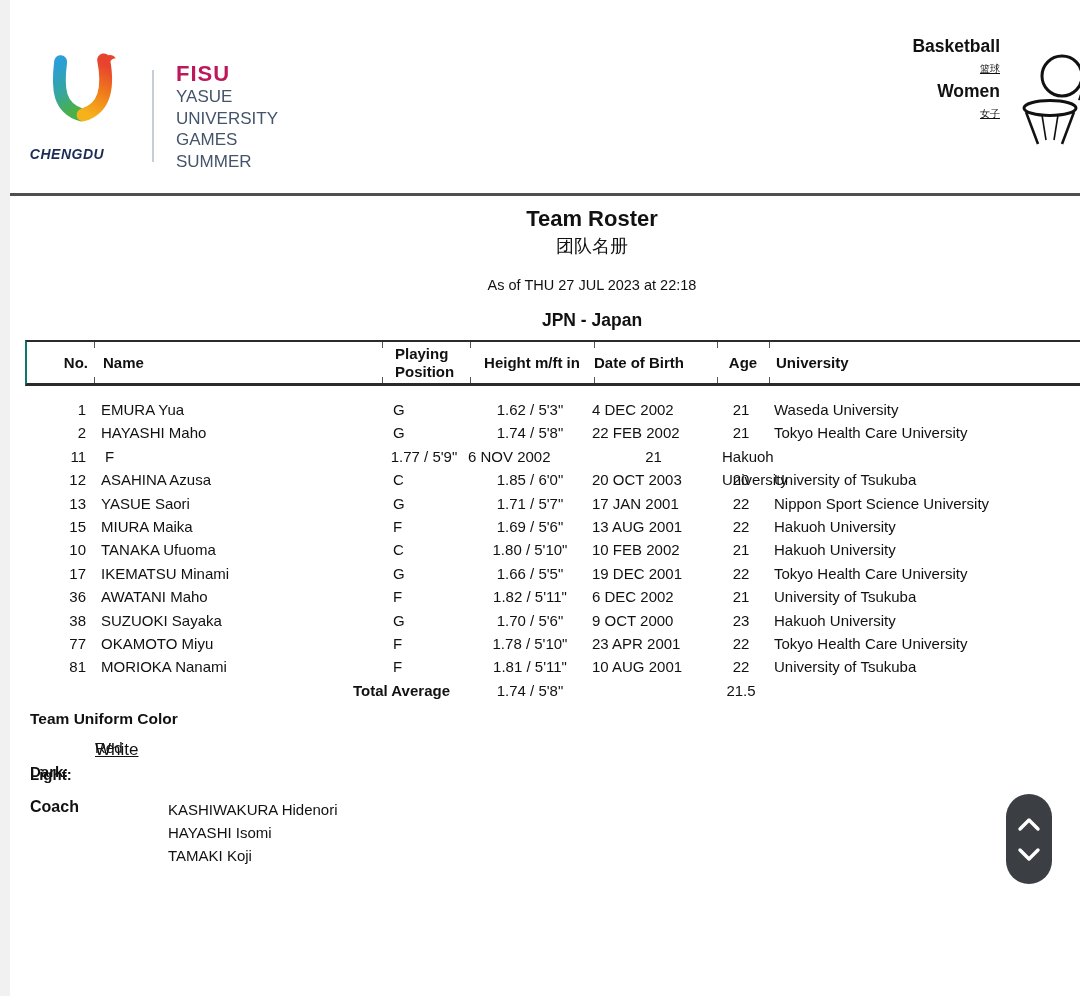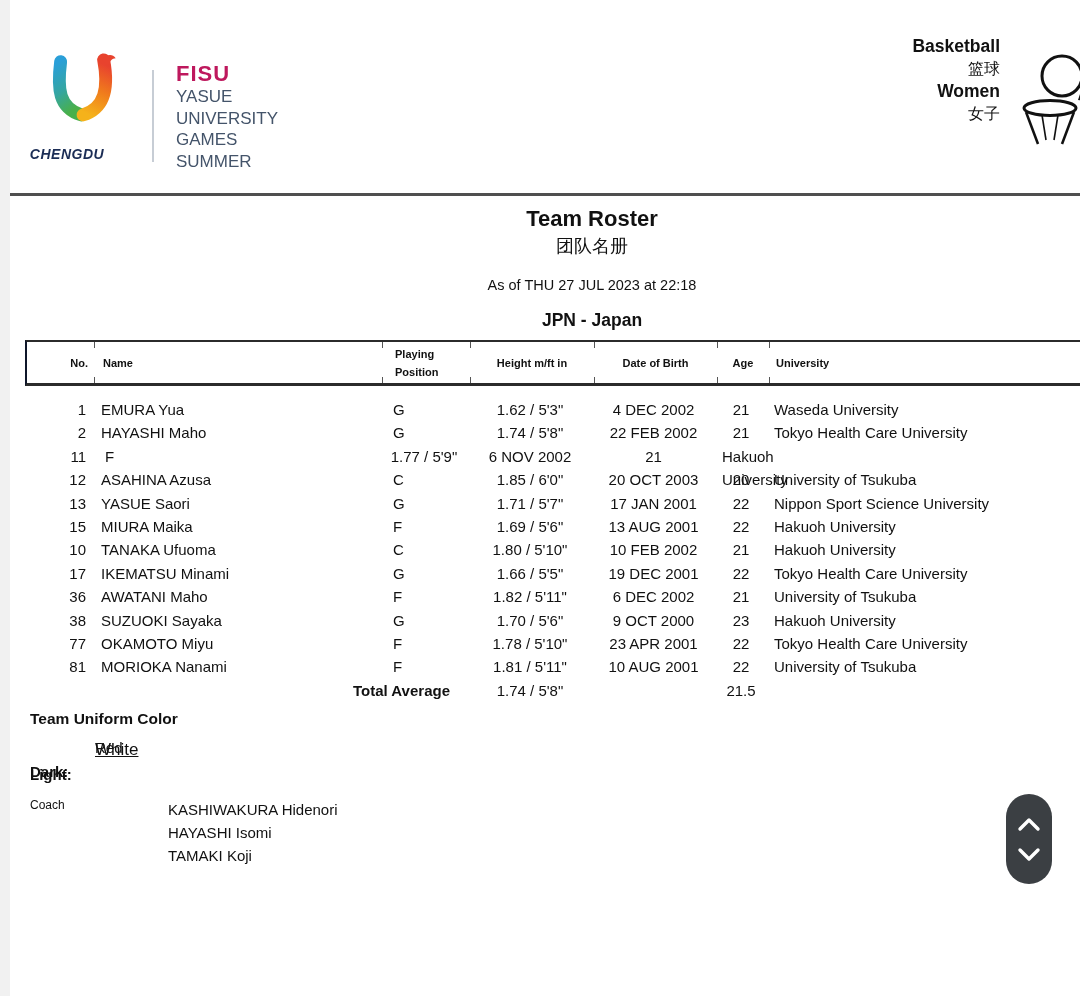--- a/index.html
+++ b/index.html
@@ -14,60 +14,60 @@
   
   .chengdu-logo { position:absolute; left:40px; top:52px; width:86px; height:88px; }
   .chengdu-label { position:absolute; left:12px; top:146px; width:110px; text-align:center;
     font-size:14px; font-weight:bold; font-style:italic; letter-spacing:.5px; color:#1b2d55; }
   .v-divider { position:absolute; left:152px; top:70px; width:2px; height:92px; background:#c7cdd5; }
   .fisu-block { position:absolute; left:176px; top:62px; }
   .fisu-wordmark { font-size:22px; font-weight:bold; letter-spacing:1px; color:#be185d; line-height:24px; }
   .fisu-line { font-size:17px; color:#44546a; line-height:21.5px; }
   .sport-block { position:absolute; left:760px; top:35px; width:240px; text-align:right; }
   .sport-en, .gender-en { font-size:17.5px; font-weight:bold; line-height:23px; color:#111; }
-  .sport-zh, .gender-zh { font-size:16px; line-height:22px; color:#111; }
+  .sport-zh, .gender-zh { font-size:10px; line-height:22px; color:#111;text-decoration:underline; }
   .bball-icon { position:absolute; left:1022px; top:48px; width:70px; height:112px; }
 
   .top-rule { position:absolute; left:10px; top:193px; width:1070px; height:3px; background:#4f4f4f; }
 
   
   .title-block { position:absolute; left:104px; top:206px; width:976px; text-align:center; }
   .title-main { font-size:22px; font-weight:bold; line-height:26px; }
   .title-zh { font-size:18px; line-height:24px; margin-top:2px; }
   .title-asof { font-size:14.5px; line-height:18px; margin-top:18px; }
   .title-team { font-size:17.5px; font-weight:bold; line-height:20px; margin-top:16px; }
 
   
   .roster { position:absolute; left:25px; top:340px; width:1055px; }
   .cols { display:grid; grid-template-columns:67px 288px 88px 124px 123px 52px auto; }
   .thead {
     height:41px; border-top:2px solid #2b2b2b; border-bottom:3px solid #2b2b2b;
-    border-left:2px solid #0f172a; font-weight:bold; font-size:11px;
+    border-left:2px solid #0f766e; font-weight:bold; font-size:15px;
   }
   .thead .cell { position:relative; display:flex; flex-direction:column; justify-content:center; height:100%; }
   .thead .cell + .cell::before { content:""; position:absolute; left:0; top:0; width:1px; height:6px; background:#555; }
   .thead .cell + .cell::after  { content:""; position:absolute; left:0; bottom:0; width:1px; height:6px; background:#555; }
   .rows { padding-top:12px; }
   .row { height:23.4px; line-height:23.4px; font-size:15px; }
   .c-no   { text-align:right; padding-right:6px; }
   .c-name { padding-left:9px; }
   .c-pos  { padding-left:13px; }
   .c-height { text-align:center; }
-  .c-dob  { text-align:center; }
+  .c-dob  { text-align:left; }
   .c-age  { text-align:center; }
   .c-univ { padding-left:7px; }
   .total-label { grid-column:1 / 4; text-align:right; padding-right:18px; font-weight:bold; }
 
   
   .uniform-title { position:absolute; left:30px; top:710px; font-size:15.5px; font-weight:bold; }
   .uniform-light-label { position:absolute; left:30px; top:766px; font-size:15px; font-weight:bold; }
   .uniform-light-value { position:absolute; left:95px; top:739px; font-size:15px; }
   .uniform-dark-label  { position:absolute; left:30px; top:763px; font-size:15px; font-weight:bold; }
   .uniform-dark-value  { position:absolute; left:95px; top:740px; font-size:17px;text-decoration:underline; }
-  .coach-label { position:absolute; left:30px; top:798px; font-size:12px; font-weight:normal; }
+  .coach-label { position:absolute; left:30px; top:798px; font-size:16px; font-weight:bold; }
   .coach-names { position:absolute; left:168px; top:798px; font-size:15px; line-height:23.2px; }
 
   
   .scroll-pill {
     position:absolute; left:1006px; top:794px; width:46px; height:90px;
     background:#3b3f43; border-radius:23px;
     display:flex; flex-direction:column; align-items:center; justify-content:center; gap:12px;
   }
   .scroll-btn { width:26px; height:18px; display:flex; align-items:center; justify-content:center; cursor:pointer; background:none; border:none; padding:0; }
 </style>

